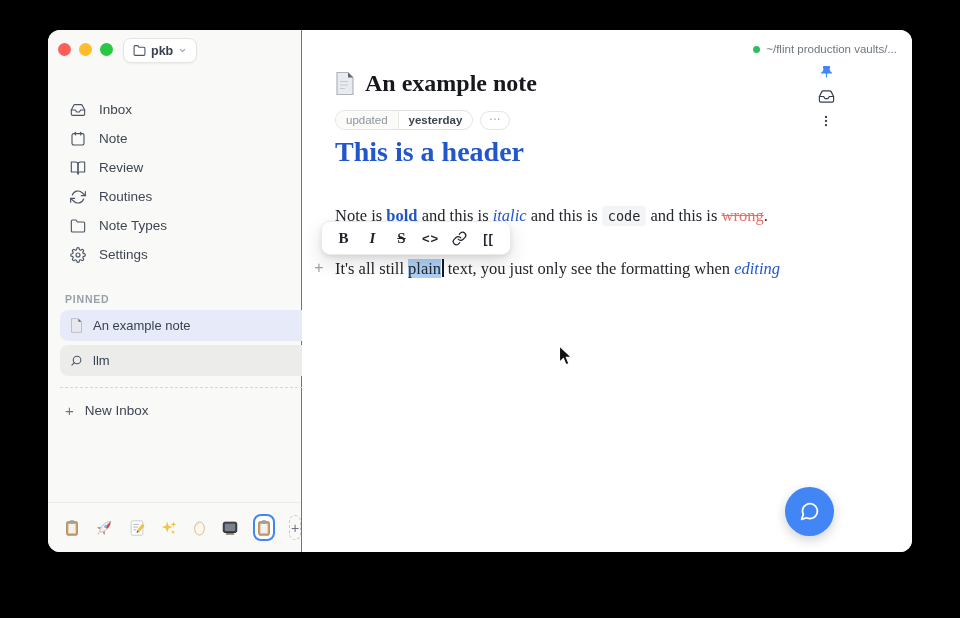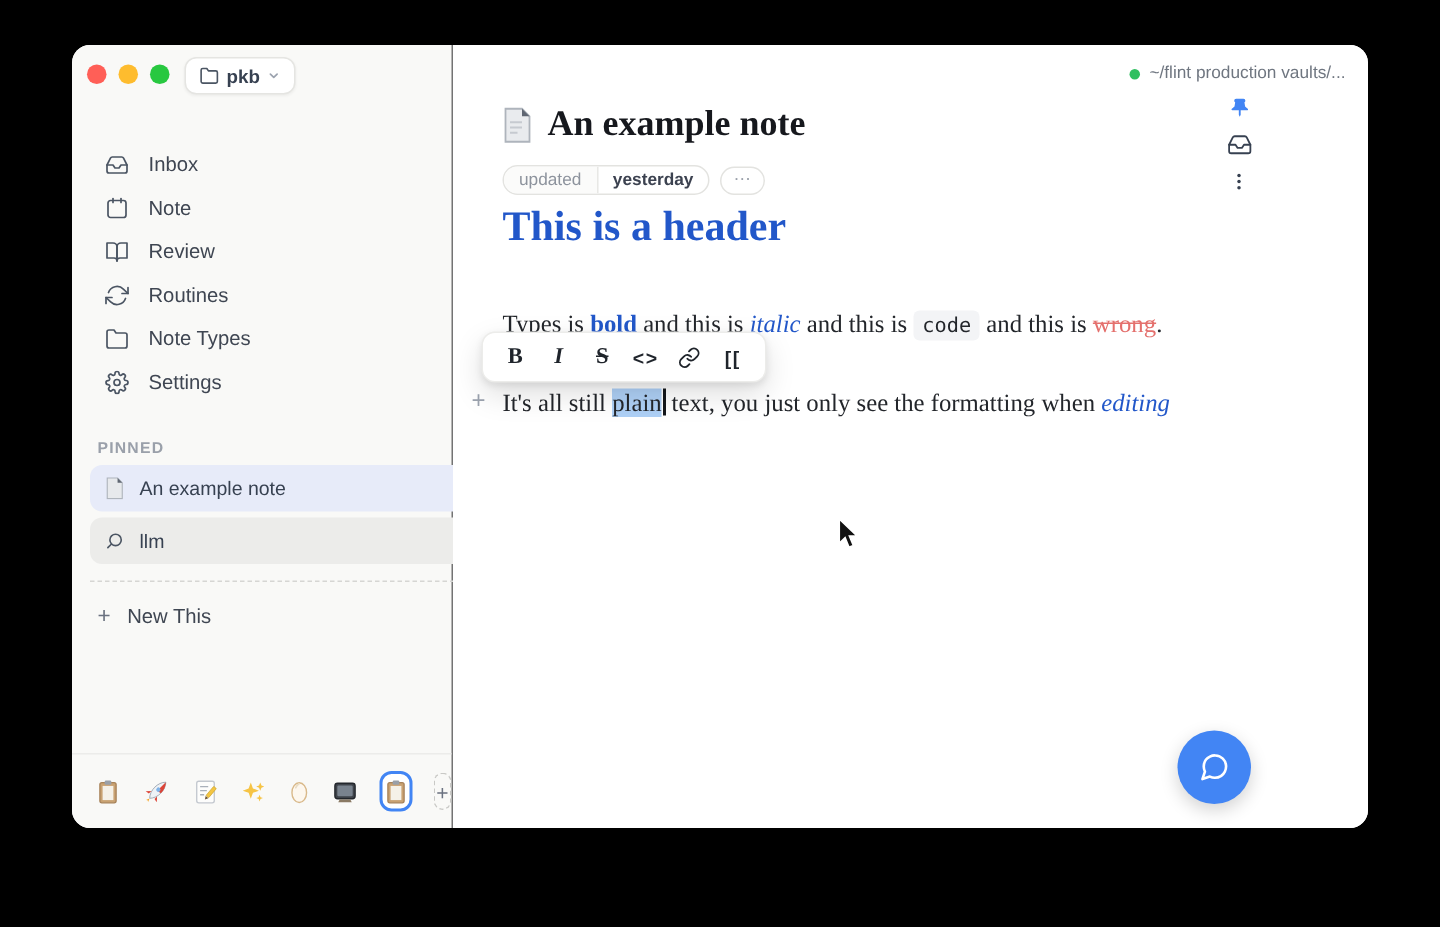--- a/index.html
+++ b/index.html
@@ -208,21 +208,21 @@
             </svg>
         </span>
         <span>llm</span>
         <span class="pin-menu">···</span>
       </div>
 
       <div class="dashed-div"></div>
 
       <div class="newnote">
         <span class="plus">+</span>
-        <span>New This</span>
+        <span>New Inbox</span>
       </div>
 
       <div class="bottombar">
         <div class="tico">
           <span>
               <svg width="18" height="18" viewBox="0 0 20 20">
                 <rect x="4" y="3" width="12" height="15" rx="1.5" fill="#c9a272" stroke="#a8835a"></rect>
                 <rect x="6" y="5.5" width="8" height="10.5" fill="#f5f1e8"></rect>
                 <rect x="7.5" y="1.5" width="5" height="3.2" rx="1" fill="#9aa0a8"></rect>
               </svg>
@@ -340,21 +340,21 @@
       <div class="badges">
         <div class="badge-pill">
           <span class="badge-key">updated</span>
           <span class="badge-val">yesterday</span>
         </div>
         <div class="badge-more">...</div>
       </div>
 
       <div class="heading">This is a header</div>
 
-      <div class="line1"><span>Types is </span><span class="t-bold">bold</span><span> and this is </span><span class="t-italic">italic</span><span> and this is </span><span class="t-code">code</span><span> and this is </span><span class="t-strike">wrong</span><span>.</span></div>
+      <div class="line1"><span>Note is </span><span class="t-bold">bold</span><span> and this is </span><span class="t-italic">italic</span><span> and this is </span><span class="t-code">code</span><span> and this is </span><span class="t-strike">wrong</span><span>.</span></div>
 
       <div class="fmt-toolbar">
         <div class="fmt-btn fb">B</div>
         <div class="fmt-btn fi">I</div>
         <div class="fmt-btn fs">S</div>
         <div class="fmt-btn fc">&lt;&gt;</div>
         <div class="fmt-btn">
           <span>
             <svg width="15" height="15" viewBox="0 0 24 24" fill="none" stroke="#1f242b" stroke-width="2" stroke-linecap="round" stroke-linejoin="round">
                 <path d="M10 13a5 5 0 0 0 7.54.54l3-3a5 5 0 0 0-7.07-7.07l-1.72 1.71"></path>

